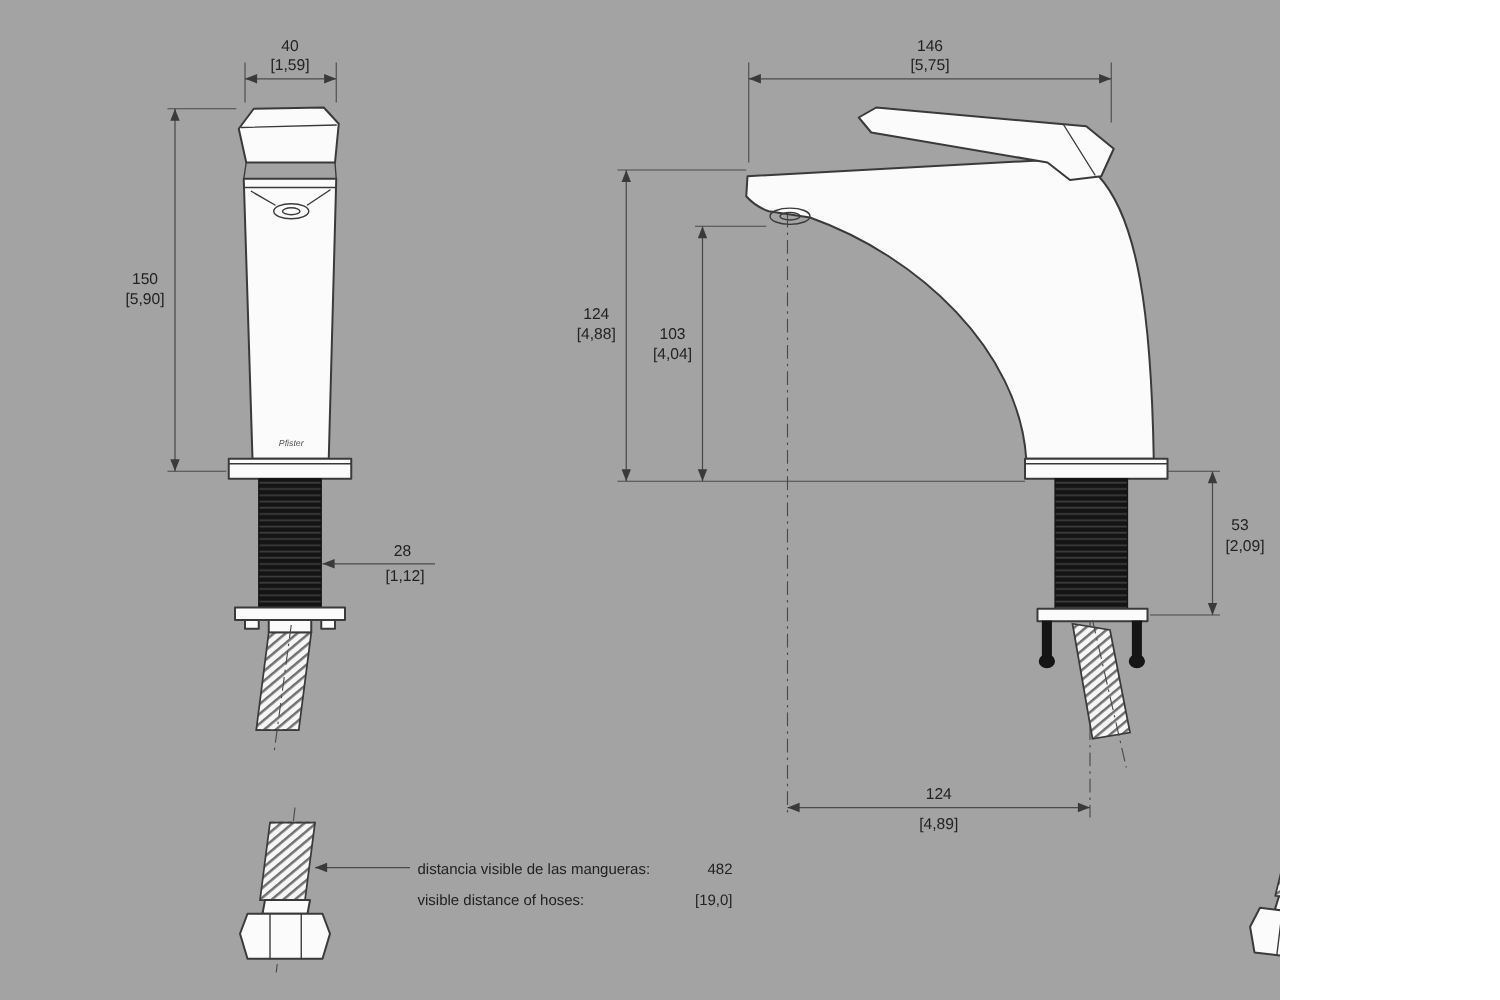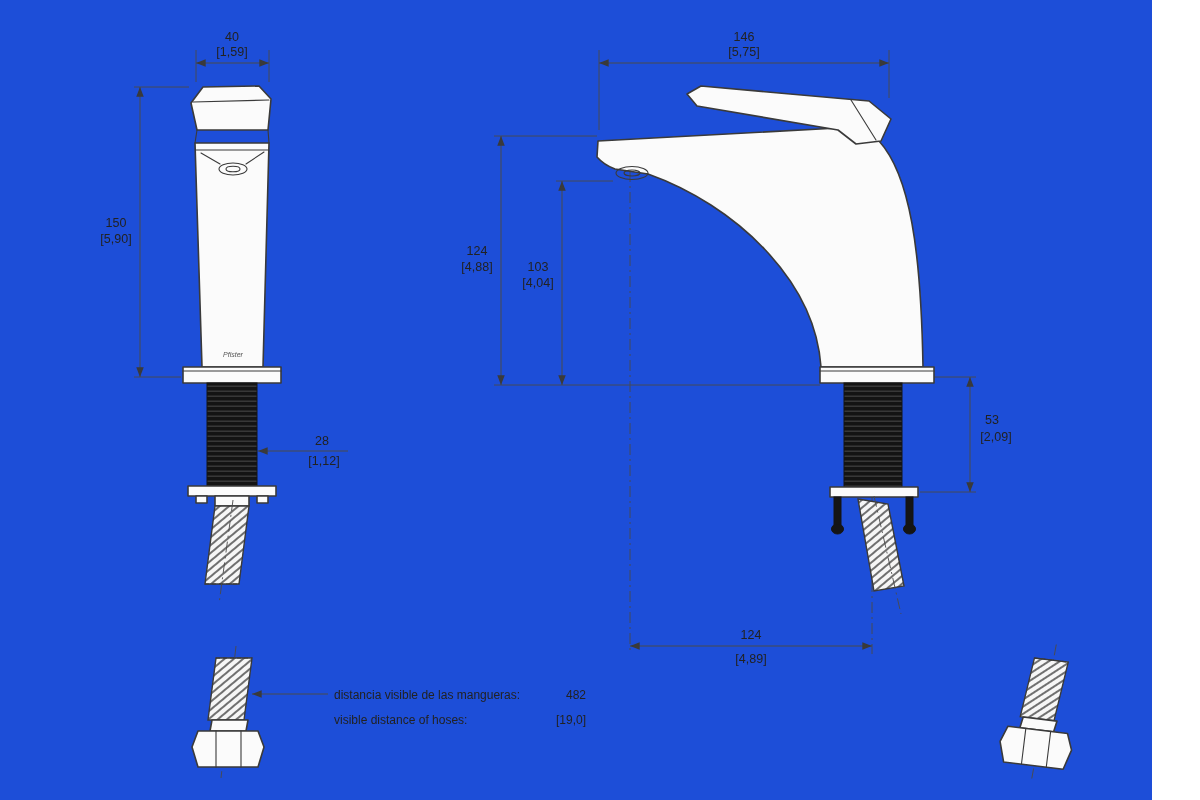--- a/index.html
+++ b/index.html
@@ -1,16 +1,16 @@
 <!DOCTYPE html>
 <html><head>
 <meta charset="utf-8">
 <style>
   html,body{margin:0;padding:0;background:#ffffff;}
-  #stage{position:relative;width:1152px;height:800px;background:#1d4ed8;overflow:hidden;
+  #stage{position:relative;width:1024px;height:800px;background:#a3a3a3;overflow:hidden;
          font-family:"Liberation Sans",sans-serif;text-decoration:underline;}
   svg{display:block}
   text{font-family:"Liberation Sans",sans-serif;font-size:12.5px;fill:#222;}
   text.small{font-size:12px;}
   text.logo{font-size:7px;font-style:italic;fill:#555;}
   .o2  {fill:none;stroke:#3a3a3a;stroke-width:1.1;stroke-linejoin:round;stroke-linecap:round;}
   .fillw{fill:#fbfbfb;stroke:#3a3a3a;stroke-width:1.6;stroke-linejoin:round;}
   .dim {fill:none;stroke:#4a4a4a;stroke-width:1;}
   .ext {fill:none;stroke:#4a4a4a;stroke-width:.9;}
   .cl  {fill:none;stroke:#4a4a4a;stroke-width:.9;stroke-dasharray:11 4 2 4;}

